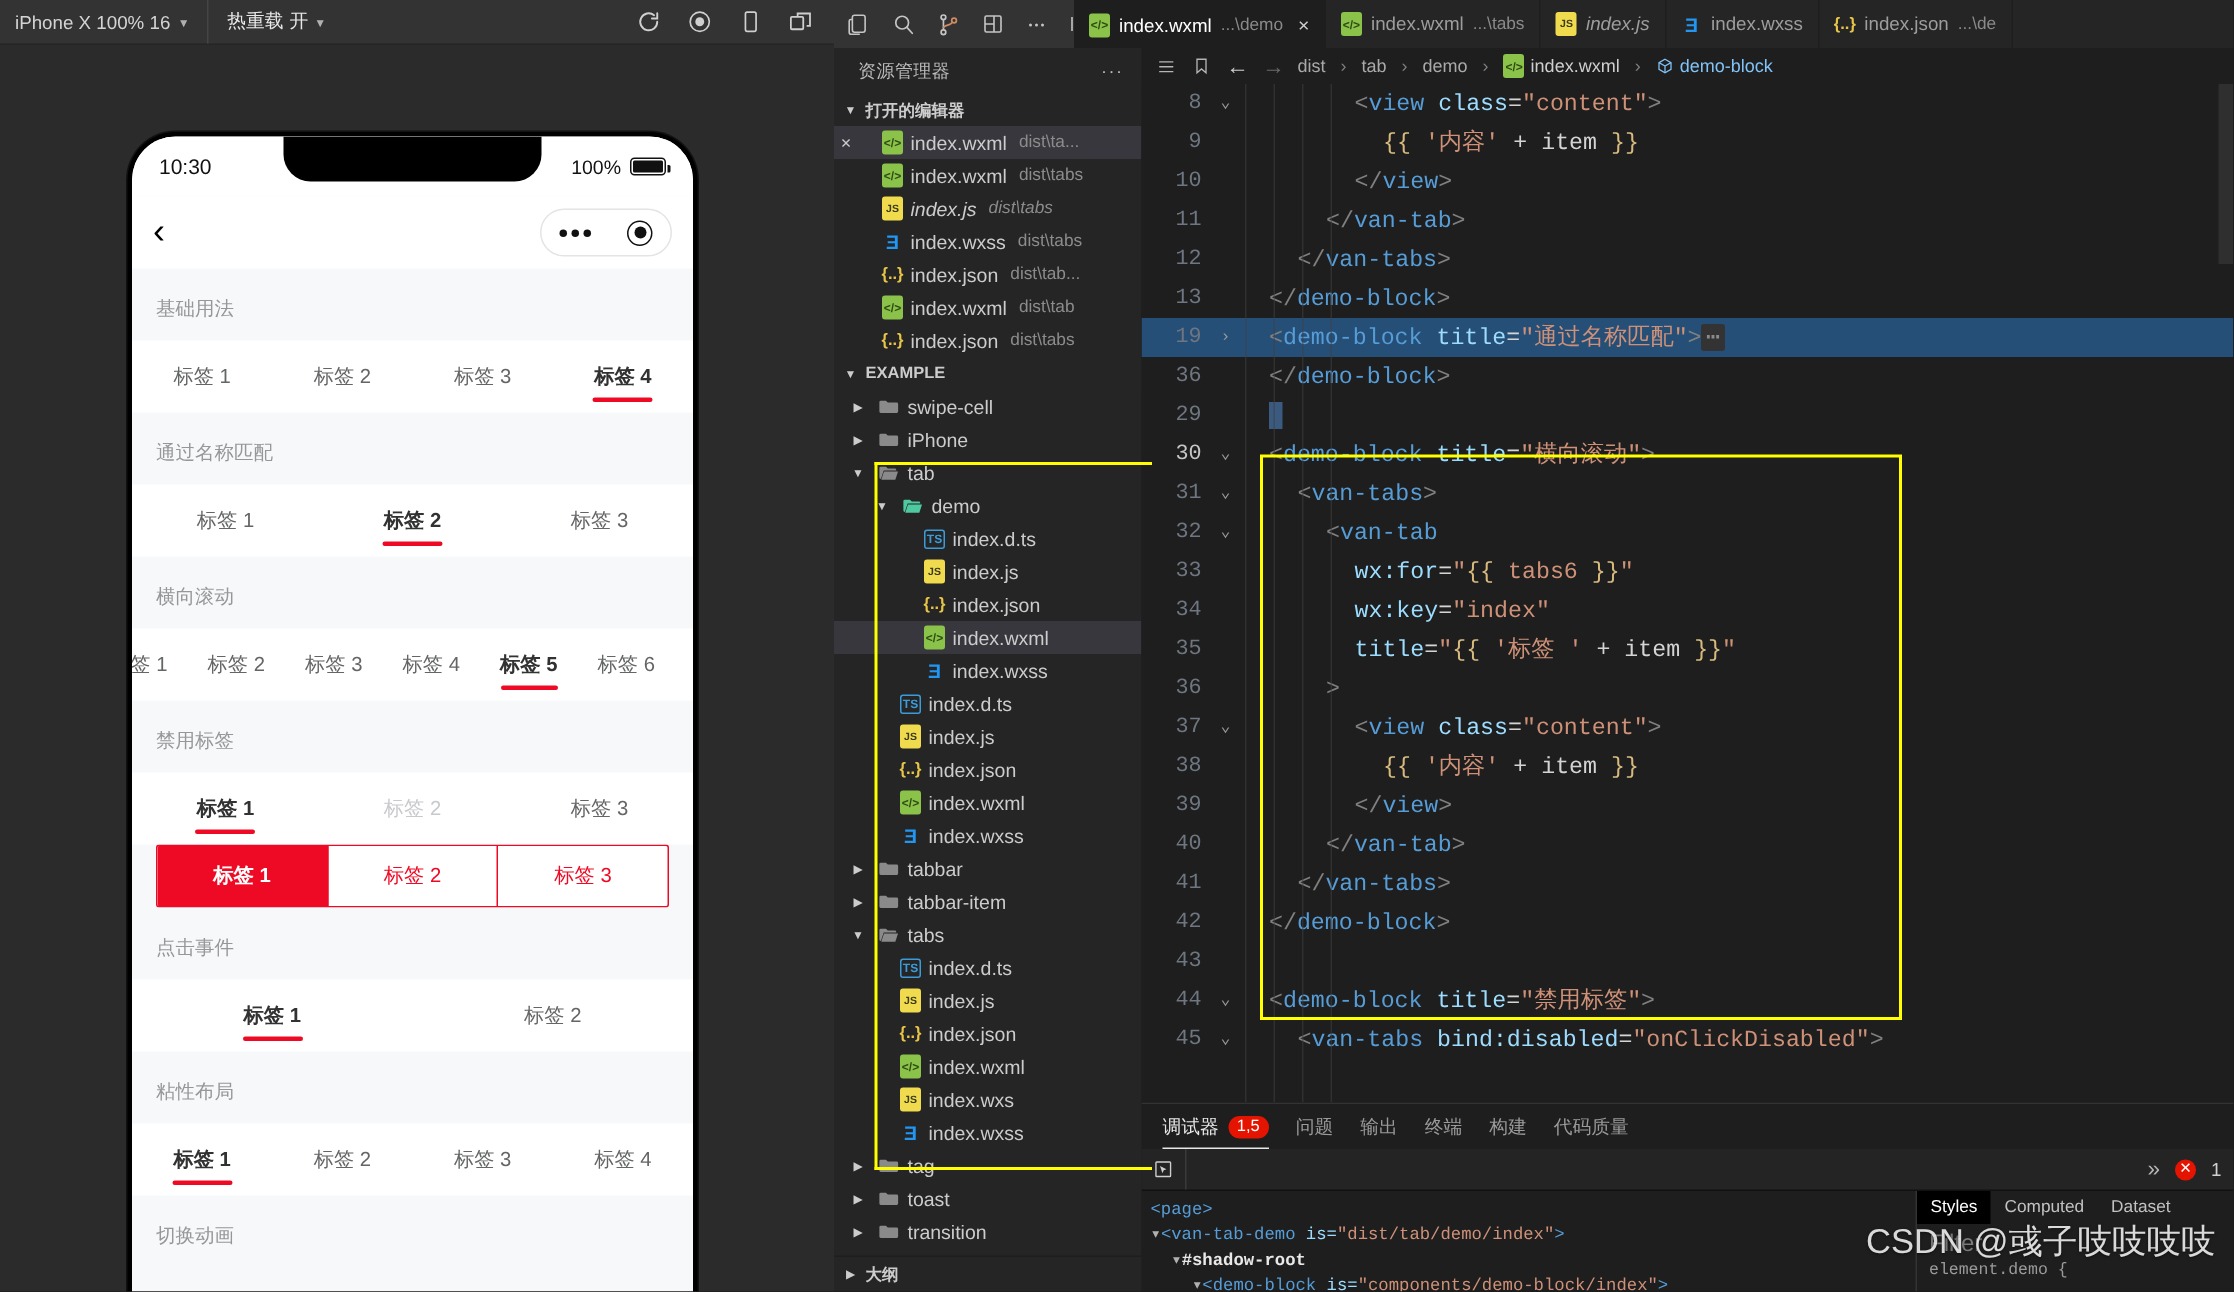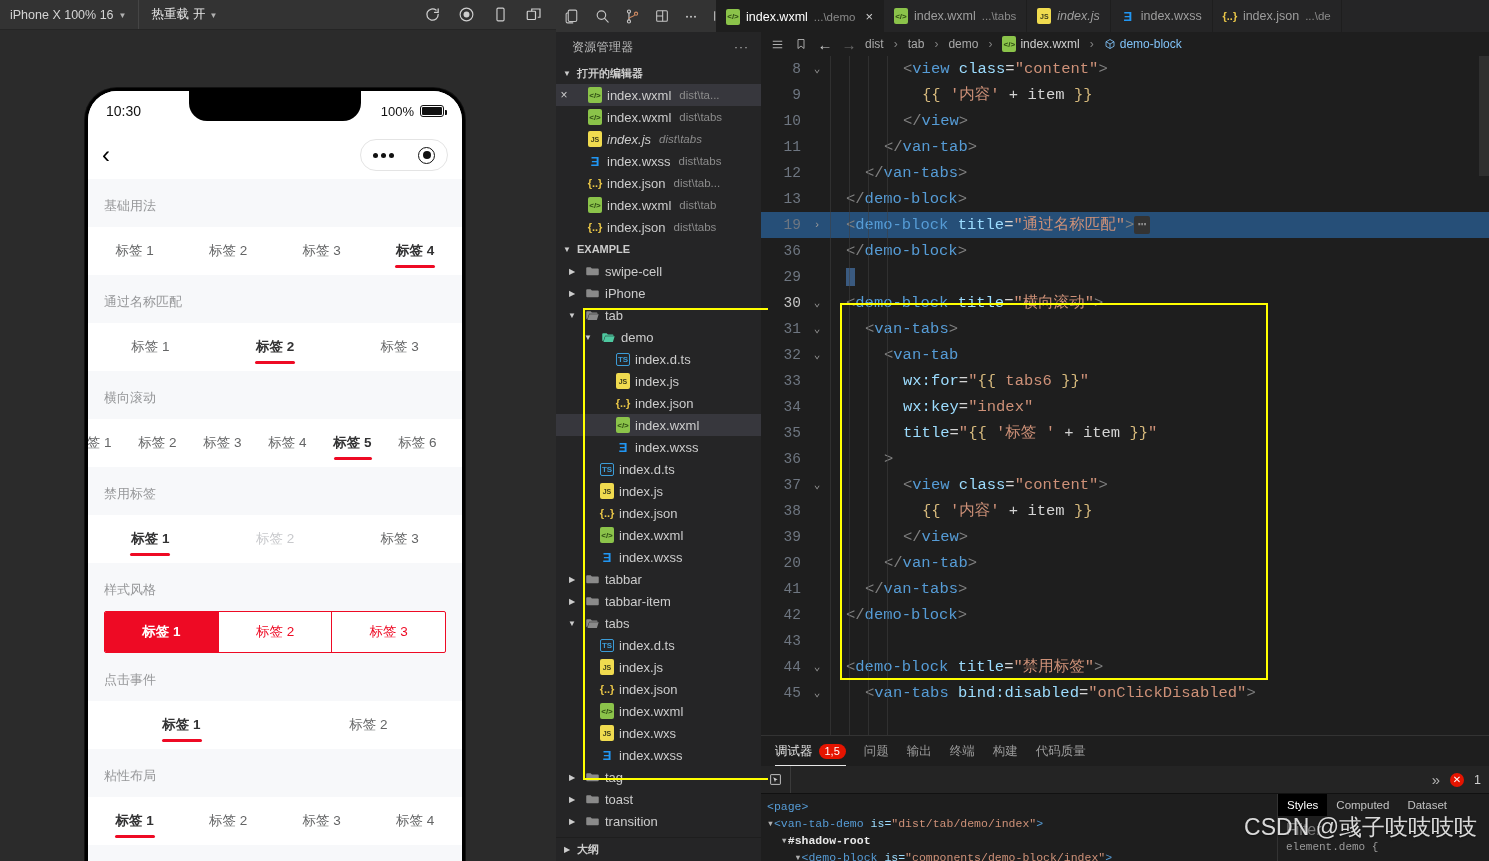--- a/index.html
+++ b/index.html
@@ -407,21 +407,20 @@
                 <div class="tab-item">标签 4</div>
                 <div class="tab-item active">标签 5</div>
                 <div class="tab-item">标签 6</div>
               </div>
               <div class="section-title">禁用标签</div>
               <div class="tabs-row">
                 <div class="tab-item active">标签 1</div>
                 <div class="tab-item disabled">标签 2</div>
                 <div class="tab-item">标签 3</div>
               </div>
-              <div class="section-title">样式风格</div>
               <div class="tabs-card">
                 <div class="tabs-cardrow">
                   <div class="card-tab active">标签 1</div>
                   <div class="card-tab">标签 2</div>
                   <div class="card-tab">标签 3</div>
                 </div>
               </div>
               <div class="section-title">点击事件</div>
               <div class="tabs-row">
                 <div class="tab-item active">标签 1</div>
@@ -837,21 +836,21 @@
               <div class="code-line"><span class="ln cur">30</span><span class="fold">⌄</span><span class="ctext" style="padding-left:19px"><span class="t-brk">&lt;</span><span class="t-tag">demo-block</span> <span class="t-attr">title</span><span class="t-op">=</span><span class="t-str">"横向滚动"</span><span class="t-brk">&gt;</span></span></div>
               <div class="code-line"><span class="ln">31</span><span class="fold">⌄</span><span class="ctext" style="padding-left:38px"><span class="t-brk">&lt;</span><span class="t-tag">van-tabs</span><span class="t-brk">&gt;</span></span></div>
               <div class="code-line"><span class="ln">32</span><span class="fold">⌄</span><span class="ctext" style="padding-left:57px"><span class="t-brk">&lt;</span><span class="t-tag">van-tab</span></span></div>
               <div class="code-line"><span class="ln">33</span><span class="fold"></span><span class="ctext" style="padding-left:76px"><span class="t-attr">wx:for</span><span class="t-op">=</span><span class="t-str">"</span><span class="t-mus">{{</span><span class="t-str"> tabs6 </span><span class="t-mus">}}</span><span class="t-str">"</span></span></div>
               <div class="code-line"><span class="ln">34</span><span class="fold"></span><span class="ctext" style="padding-left:76px"><span class="t-attr">wx:key</span><span class="t-op">=</span><span class="t-str">"index"</span></span></div>
               <div class="code-line"><span class="ln">35</span><span class="fold"></span><span class="ctext" style="padding-left:76px"><span class="t-attr">title</span><span class="t-op">=</span><span class="t-str">"</span><span class="t-mus">{{</span> <span class="t-str">'标签 '</span> <span class="t-op">+</span> <span class="t-plain">item</span> <span class="t-mus">}}</span><span class="t-str">"</span></span></div>
               <div class="code-line"><span class="ln">36</span><span class="fold"></span><span class="ctext" style="padding-left:57px"><span class="t-brk">&gt;</span></span></div>
               <div class="code-line"><span class="ln">37</span><span class="fold">⌄</span><span class="ctext" style="padding-left:76px"><span class="t-brk">&lt;</span><span class="t-tag">view</span> <span class="t-attr">class</span><span class="t-op">=</span><span class="t-str">"content"</span><span class="t-brk">&gt;</span></span></div>
               <div class="code-line"><span class="ln">38</span><span class="fold"></span><span class="ctext" style="padding-left:95px"><span class="t-mus">{{</span> <span class="t-str">'内容'</span> <span class="t-op">+</span> <span class="t-plain">item</span> <span class="t-mus">}}</span></span></div>
               <div class="code-line"><span class="ln">39</span><span class="fold"></span><span class="ctext" style="padding-left:76px"><span class="t-brk">&lt;/</span><span class="t-tag">view</span><span class="t-brk">&gt;</span></span></div>
-              <div class="code-line"><span class="ln">20</span><span class="fold"></span><span class="ctext" style="padding-left:57px"><span class="t-brk">&lt;/</span><span class="t-tag">van-tab</span><span class="t-brk">&gt;</span></span></div>
+              <div class="code-line"><span class="ln">40</span><span class="fold"></span><span class="ctext" style="padding-left:57px"><span class="t-brk">&lt;/</span><span class="t-tag">van-tab</span><span class="t-brk">&gt;</span></span></div>
               <div class="code-line"><span class="ln">41</span><span class="fold"></span><span class="ctext" style="padding-left:38px"><span class="t-brk">&lt;/</span><span class="t-tag">van-tabs</span><span class="t-brk">&gt;</span></span></div>
               <div class="code-line"><span class="ln">42</span><span class="fold"></span><span class="ctext" style="padding-left:19px"><span class="t-brk">&lt;/</span><span class="t-tag">demo-block</span><span class="t-brk">&gt;</span></span></div>
               <div class="code-line"><span class="ln">43</span><span class="fold"></span><span class="ctext" style="padding-left:0px"></span></div>
               <div class="code-line"><span class="ln">44</span><span class="fold">⌄</span><span class="ctext" style="padding-left:19px"><span class="t-brk">&lt;</span><span class="t-tag">demo-block</span> <span class="t-attr">title</span><span class="t-op">=</span><span class="t-str">"禁用标签"</span><span class="t-brk">&gt;</span></span></div>
               <div class="code-line"><span class="ln">45</span><span class="fold">⌄</span><span class="ctext" style="padding-left:38px"><span class="t-brk">&lt;</span><span class="t-tag">van-tabs</span> <span class="t-attr">bind:disabled</span><span class="t-op">=</span><span class="t-str">"onClickDisabled"</span><span class="t-brk">&gt;</span></span></div>
             </div>
           <div class="scrollbar-v" style="height:120px; top:0;"></div>
           <div class="hl-box" style="left: 79px; top: 247px; width: 428px; height: 377px; display: block;"></div>
         <div class="guide" style="left: 69px; top: 0px; bottom: 0px; opacity: 0.55;"></div>
             <div class="guide" style="left: 88px; top: 0px; bottom: 0px; opacity: 0.55;"></div>

